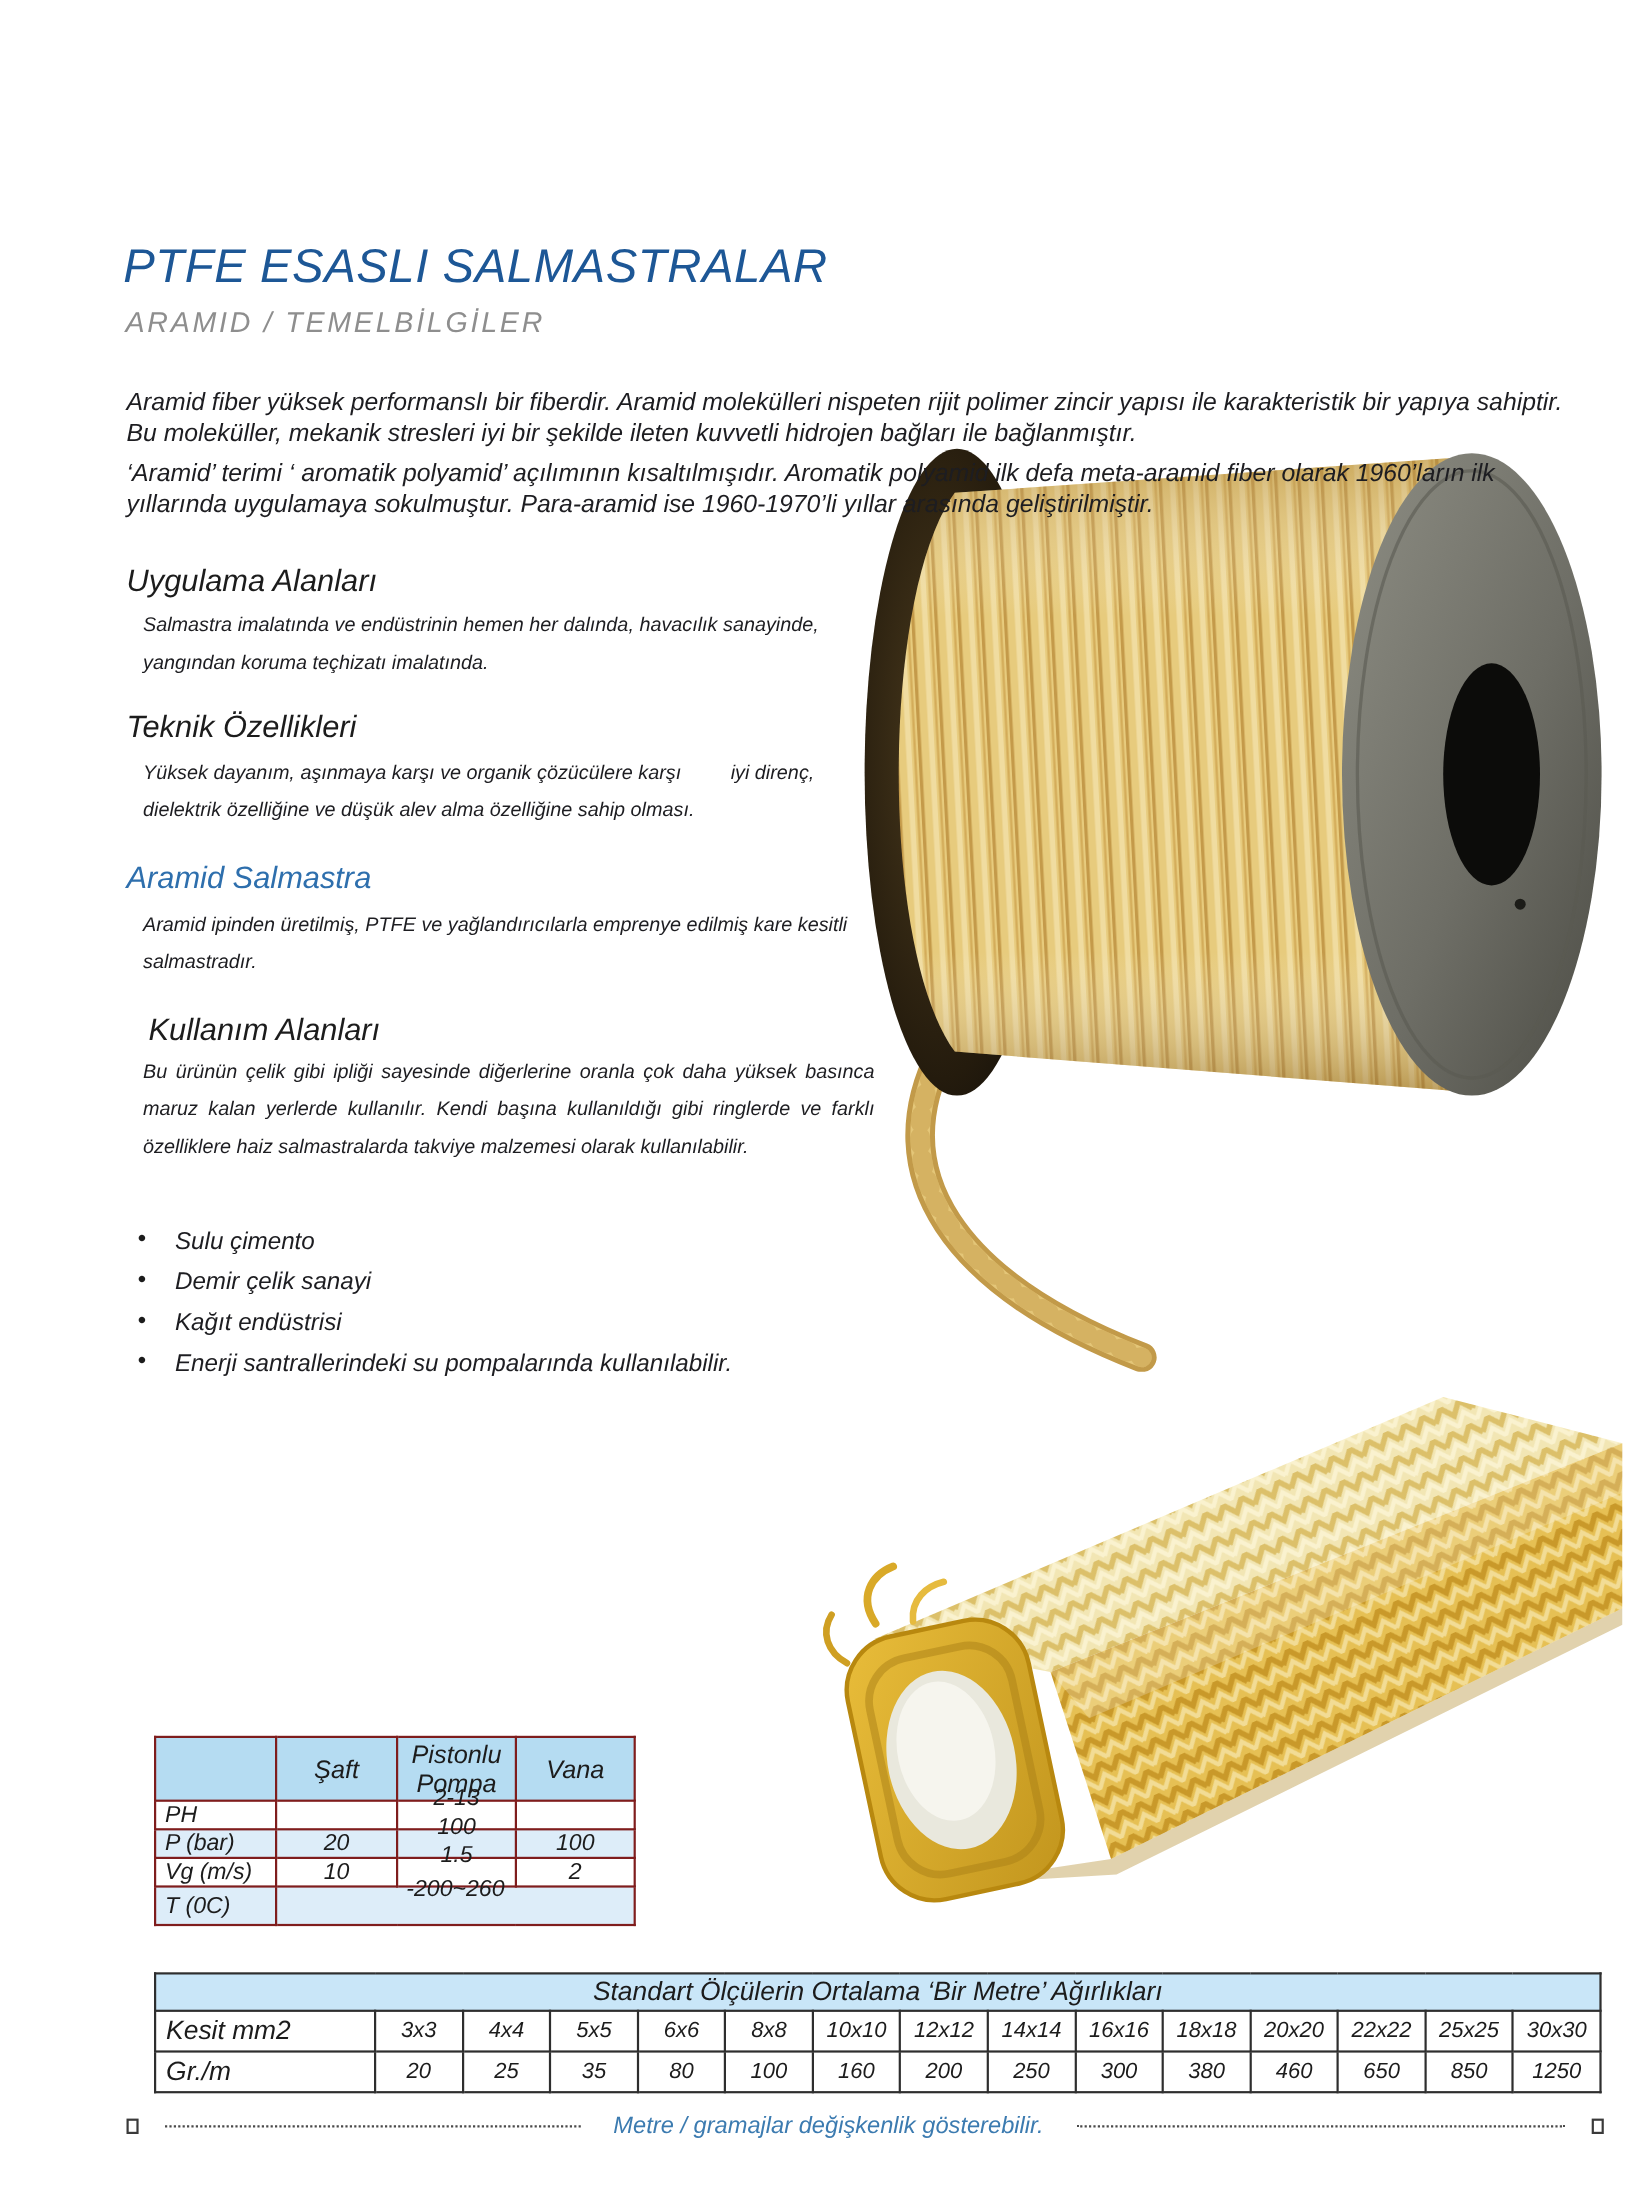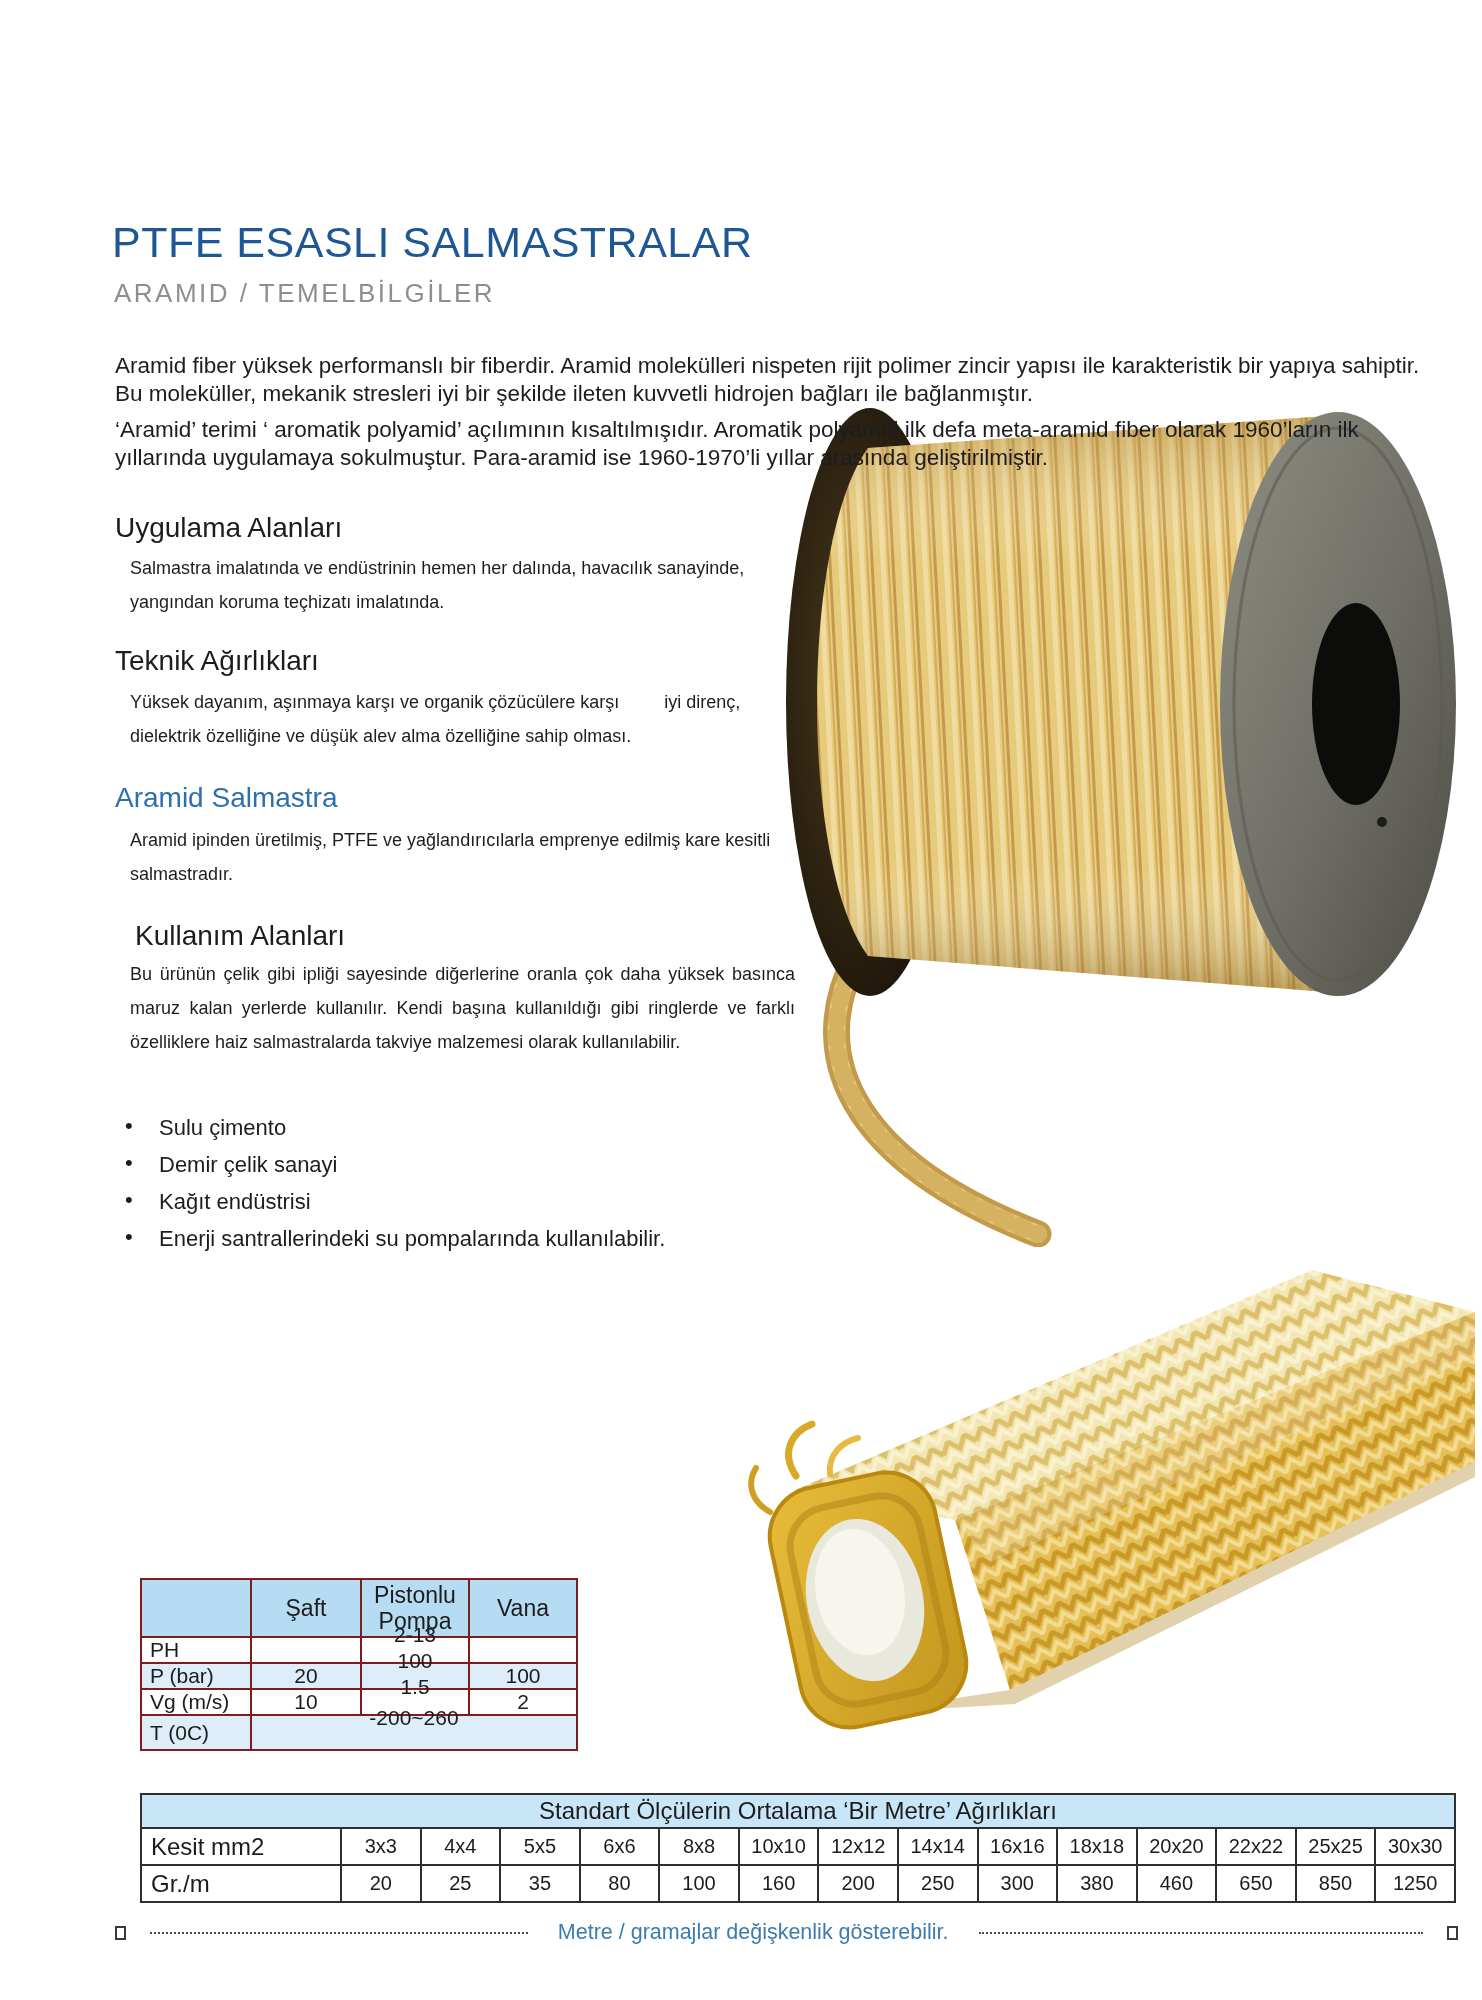--- a/index.html
+++ b/index.html
@@ -3,21 +3,21 @@
 <meta charset="utf-8">
 <style>
   html,body { margin:0; padding:0; background:#e8e8e8; }
   .page {
     position:relative; width:1482px; height:2000px; margin:0 auto;
     background:#ffffff; overflow:hidden;
     font-family:"Liberation Sans", sans-serif;
     color:#1d1d21;
   }
   .abs { position:absolute; }
-  .txt-layer { z-index:2; }
+  .txt-layer { z-index:2;font-style:italic; }
   .img-layer { z-index:1; pointer-events:none; }
 
   .page-title {
     left:112px; top:218px; font-size:43px; letter-spacing:0.5px;
     color:#1d5796; white-space:nowrap;
   }
   .page-subtitle {
     left:114px; top:278px; font-size:26px; letter-spacing:2.5px;
     color:#8e8e8e; white-space:nowrap;
   }
@@ -93,21 +93,21 @@
   <div class="abs txt-layer page-subtitle">ARAMID / TEMELBİLGİLER</div>
 
   <div class="abs txt-layer intro">
     <p>Aramid fiber yüksek performanslı bir fiberdir. Aramid molekülleri nispeten rijit polimer zincir yapısı ile karakteristik bir yapıya sahiptir. Bu moleküller, mekanik stresleri iyi bir şekilde ileten kuvvetli hidrojen bağları ile bağlanmıştır.</p>
     <p>‘Aramid’ terimi ‘ aromatik polyamid’ açılımının kısaltılmışıdır. Aromatik polyamid ilk defa meta-aramid fiber olarak 1960’ların ilk yıllarında uygulamaya sokulmuştur. Para-aramid ise 1960-1970’li yıllar arasında geliştirilmiştir.</p>
   </div>
 
   <div class="abs txt-layer sec-heading" style="top:512px;">Uygulama Alanları</div>
   <div class="abs txt-layer sec-text" style="top:551px;">Salmastra imalatında ve endüstrinin hemen her dalında, havacılık sanayinde, yangından koruma teçhizatı imalatında.</div>
 
-  <div class="abs txt-layer sec-heading" style="top:645px;">Teknik Ağırlıkları</div>
+  <div class="abs txt-layer sec-heading" style="top:645px;">Teknik Özellikleri</div>
   <div class="abs txt-layer sec-text" style="top:685px;">Yüksek dayanım, aşınmaya karşı ve organik çözücülere karşı&nbsp;&nbsp;&nbsp;&nbsp;&nbsp;&nbsp;&nbsp;&nbsp; iyi direnç, dielektrik özelliğine ve düşük alev alma özelliğine sahip olması.</div>
 
   <div class="abs txt-layer sec-heading accent" style="top:782px;">Aramid Salmastra</div>
   <div class="abs txt-layer sec-text" style="top:823px;">Aramid ipinden üretilmiş, PTFE ve yağlandırıcılarla emprenye edilmiş kare kesitli salmastradır.</div>
 
   <div class="abs txt-layer sec-heading" style="top:920px;margin-left:20px;">Kullanım Alanları</div>
   <div class="abs txt-layer sec-text justify" style="top:957px;">Bu ürünün çelik gibi ipliği sayesinde diğerlerine oranla çok daha yüksek basınca maruz kalan yerlerde kullanılır. Kendi başına kullanıldığı gibi ringlerde ve farklı özelliklere haiz salmastralarda takviye malzemesi olarak kullanılabilir.</div>
 
   <div class="abs txt-layer bullets">
     <div class="bullet-item">Sulu çimento</div>

